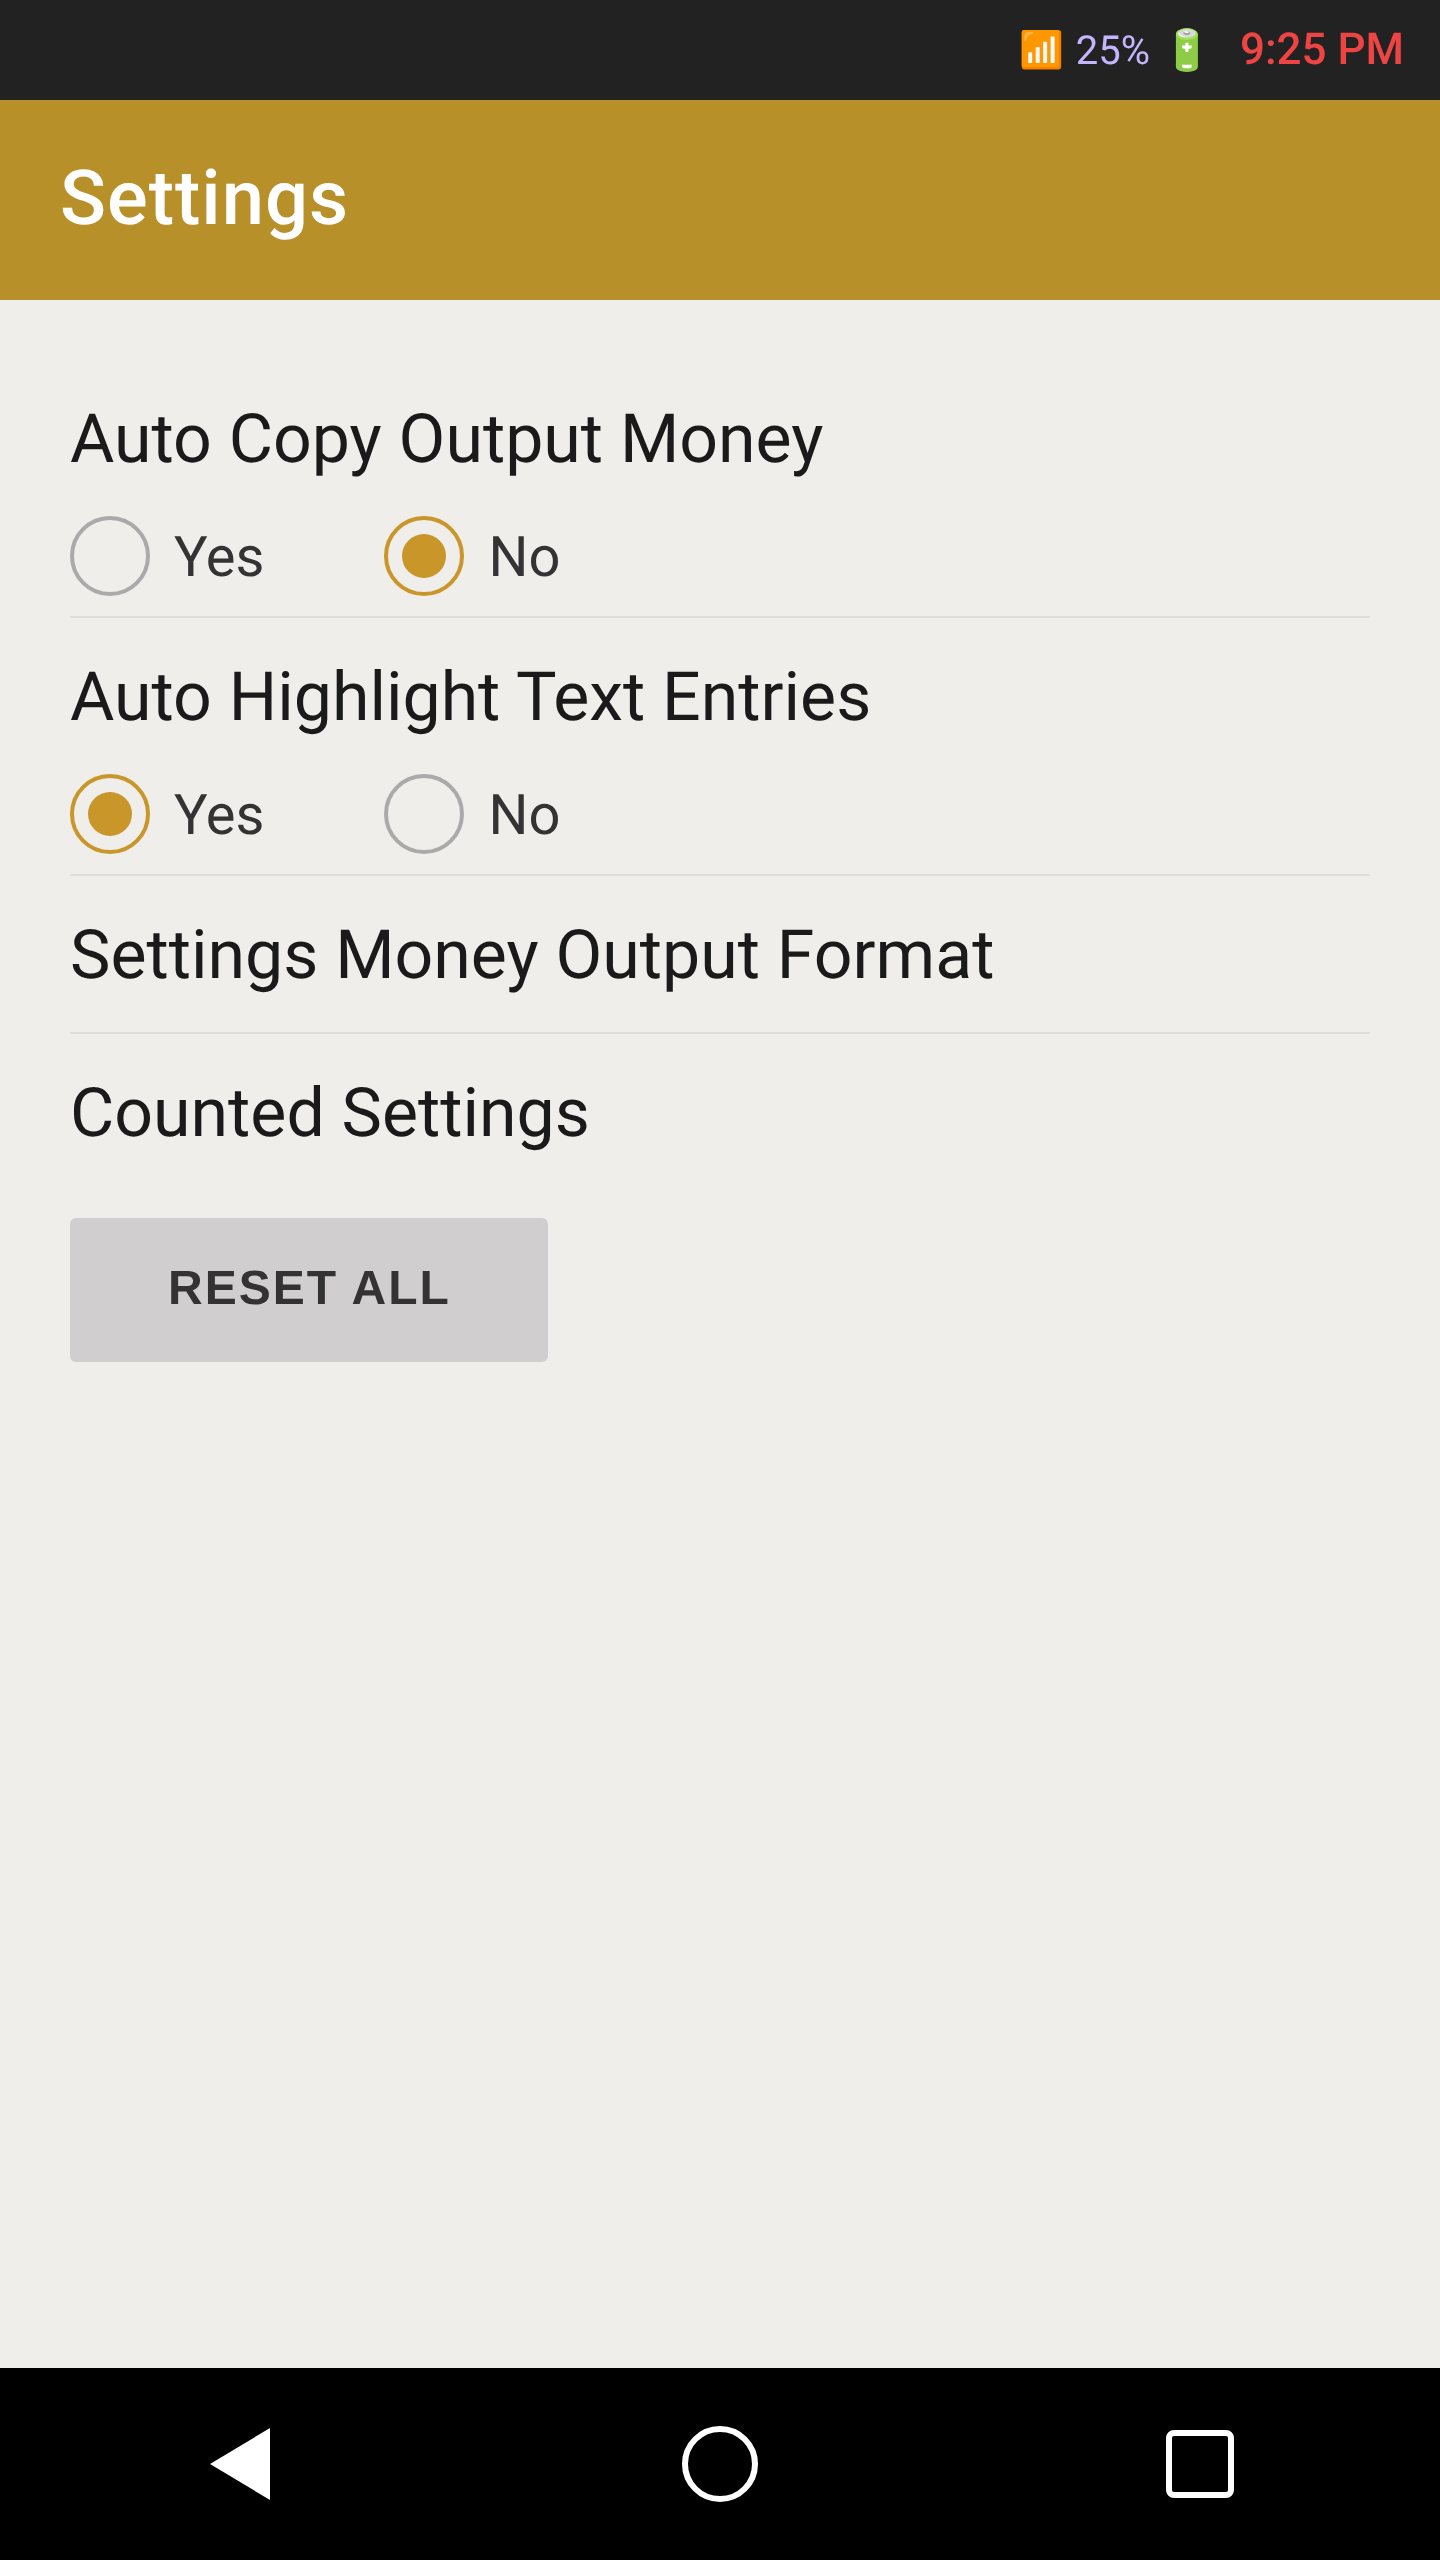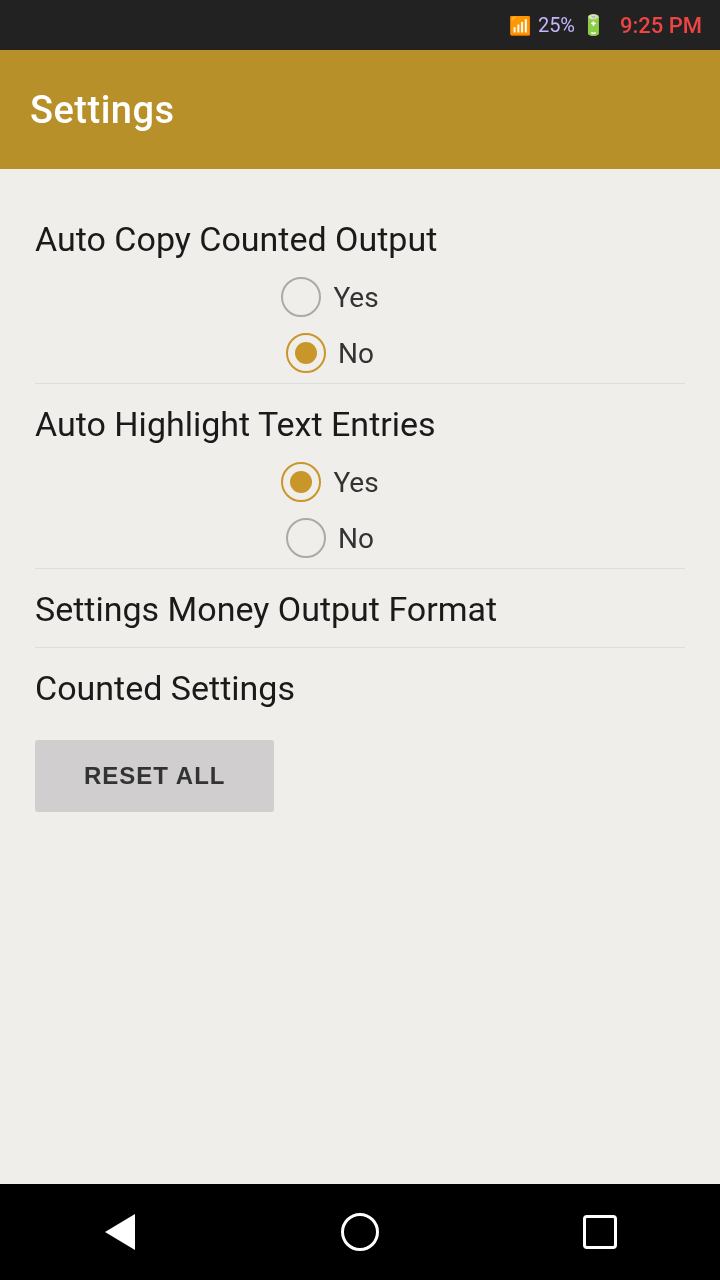--- a/index.html
+++ b/index.html
@@ -42,21 +42,21 @@
     }
 
     .battery-text {
       color: #c4b5fd;
       font-size: 20px;
     }
 
     
     .app-bar {
       width: 720px;
-      height: 119px;
+      height: 100px;
       background: #b8902a;
       display: flex;
       align-items: center;
       padding: 0 30px;
     }
 
     .app-bar-title {
       color: #fff;
       font-size: 38px;
       font-weight: 500;
@@ -73,23 +73,23 @@
     .section-title {
       font-size: 34px;
       color: #1a1a1a;
       font-weight: 400;
       margin-bottom: 18px;
       margin-top: 20px;
     }
 
     .radio-group {
       display: flex;
-      flex-direction: column;
-      align-items: center;
-      gap: 16px;
+      flex-direction: row;
+      align-items: center;
+      gap: 0;
       margin-bottom: 10px;
     }
 
     .radio-option {
       display: flex;
       align-items: center;
       margin-right: 60px;
       cursor: pointer;
     }
 
@@ -206,21 +206,21 @@
   <span class="status-bar-time">9:25 PM</span>
 </div>
 
 <div class="app-bar">
   <span class="app-bar-title">Settings</span>
 </div>
 
 <div class="content">
 
   <div>
-    <div class="section-title">Auto Copy Counted Output</div>
+    <div class="section-title">Auto Copy Output Money</div>
     <div class="radio-group">
       <div class="radio-option">
         <div class="radio-circle"></div>
         <span class="radio-label">Yes</span>
       </div>
       <div class="radio-option">
         <div class="radio-circle selected"></div>
         <span class="radio-label">No</span>
       </div>
     </div>

